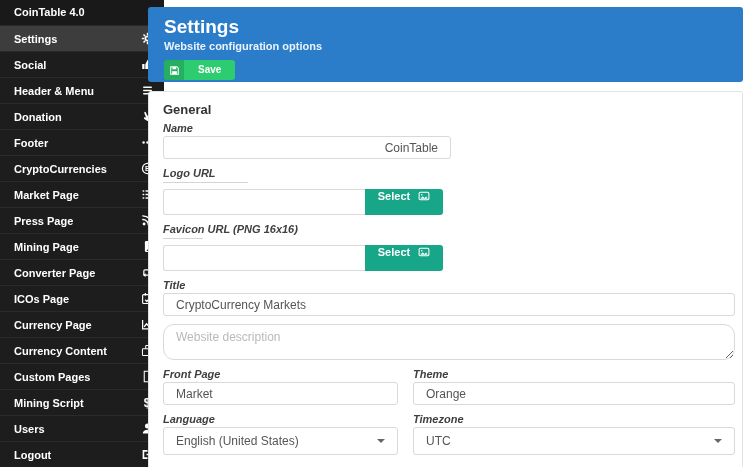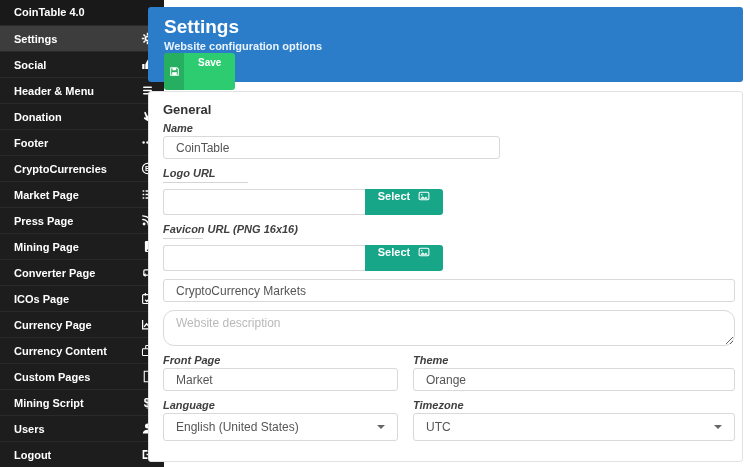--- a/index.html
+++ b/index.html
@@ -14,36 +14,36 @@
   .side-item .ico{width:14px;height:14px;display:flex;align-items:center;justify-content:center;}
   .side-item svg{display:block;}
   .dollar-glyph{font-size:12px;font-weight:bold;color:#fff;line-height:14px;}
 
   
   .content{position:absolute;left:148px;top:0;width:595px;}
 
   .banner{margin-top:7px;height:75px;background:#2b7dca;border-radius:3px;padding:9px 16px 0;box-sizing:border-box;}
   .banner-title{color:#fff;font-size:19px;font-weight:bold;line-height:22px;}
   .banner-sub{color:#eaf3fb;font-size:11px;font-weight:bold;line-height:14px;margin-top:1px;}
-  .btn-save{display:inline-flex;height:37px;background:#2ecc71;border:none;border-radius:3px;color:#fff;cursor:pointer;padding:0;align-items:stretch;font-family:inherit;}
+  .btn-save{margin-top:7px;display:inline-flex;height:20px;background:#2ecc71;border:none;border-radius:3px;color:#fff;cursor:pointer;padding:0;align-items:stretch;font-family:inherit;}
   .btn-save .ic{width:20px;display:flex;align-items:center;justify-content:center;background:rgba(0,0,0,.14);border-radius:3px 0 0 3px;}
   .btn-save .txt{padding:0 14px;font-size:10px;font-weight:bold;line-height:20px;}
 
   .card{margin-top:9px;background:#fff;border:1px solid #e2e2e2;border-radius:3px;padding:10px 7px 20px 14px;box-sizing:border-box;}
   .section-title{font-size:13px;font-weight:bold;color:#333;line-height:15px;margin-bottom:5px;}
 
   .fgroup{margin-bottom:8px;}
   .flabel{display:block;font-size:11px;font-weight:bold;color:#404040;line-height:12px;margin-bottom:2px;font-style:italic;}
   .label-rule{height:1px;background:#d4d4d4;margin:3px 0 6px;}
   .rule-logo{width:85px;}
   .rule-favicon{width:40px;}
 
   .tinput{display:block;height:23px;width:100%;box-sizing:border-box;border:1px solid #d9d9d9;border-radius:3px;padding:0 12px;font-size:12px;color:#555;font-family:inherit;outline:none;background:#fff;}
   .tinput::placeholder,textarea::placeholder{color:#b9b9b9;}
-  .w-half{width:337px;}
+  .w-half{width:288px;text-align:right;}
 
   .input-group{display:flex;width:280px;height:26px;}
   .input-group .tinput{height:26px;flex:1;border-radius:3px 0 0 3px;border-right:none;}
   .btn-select{width:78px;background:#18a689;border:none;border-radius:0 3px 3px 0;display:flex;align-items:flex-start;justify-content:center;gap:8px;color:#fff;font-size:11px;font-weight:bold;cursor:pointer;font-family:inherit;}
 
   textarea.tarea{display:block;width:100%;box-sizing:border-box;height:36px;border:1px solid #d9d9d9;border-radius:11px;padding:5px 12px;font-size:12px;color:#555;font-family:inherit;outline:none;resize:both;}
 
   .row2{display:flex;}
   .col-l{width:235px;margin-right:15px;flex:none;}
   .col-r{flex:1;min-width:0;}
@@ -305,20 +305,21 @@
                 <rect x="1.5" y="3" width="13" height="10" rx="1.5" fill="none" stroke="#fff" stroke-width="1.4"></rect>
                 <circle cx="5" cy="6.3" r="1.1" fill="#fff"></circle>
                 <path d="M3 11.5l3.3-3.3 2.4 2.4 2-2 2.3 2.9z" fill="#fff"></path>
               </svg>
           </span>
         </button>
       </div>
     </div>
 
     <div class="fgroup">
+      <label class="flabel">Title</label>
       <input class="tinput" type="text" value="CryptoCurrency Markets" style="">
     </div>
 
     <div class="fgroup">
       <textarea class="tarea" placeholder="Website description" style=""></textarea>
     </div>
 
     <div class="row2 fgroup">
       <div class="col-l">
         <label class="flabel">Front Page</label>

